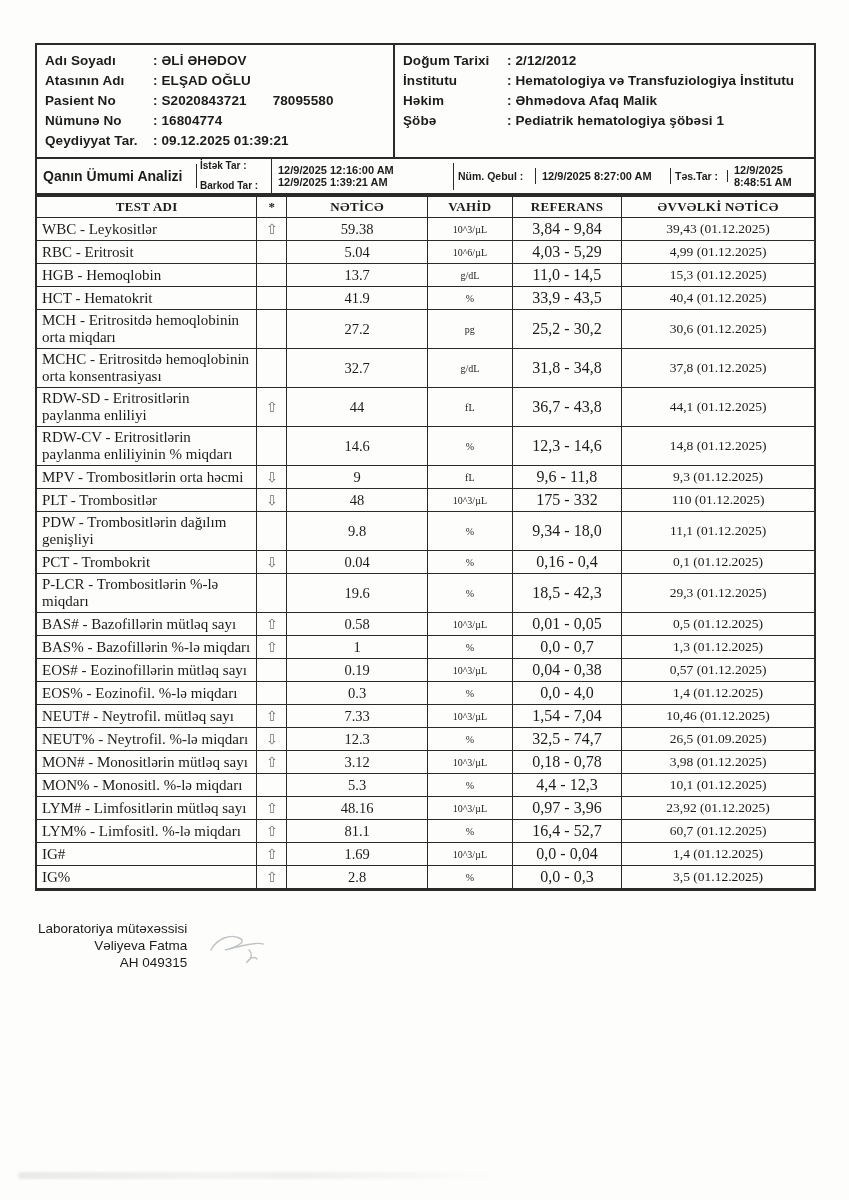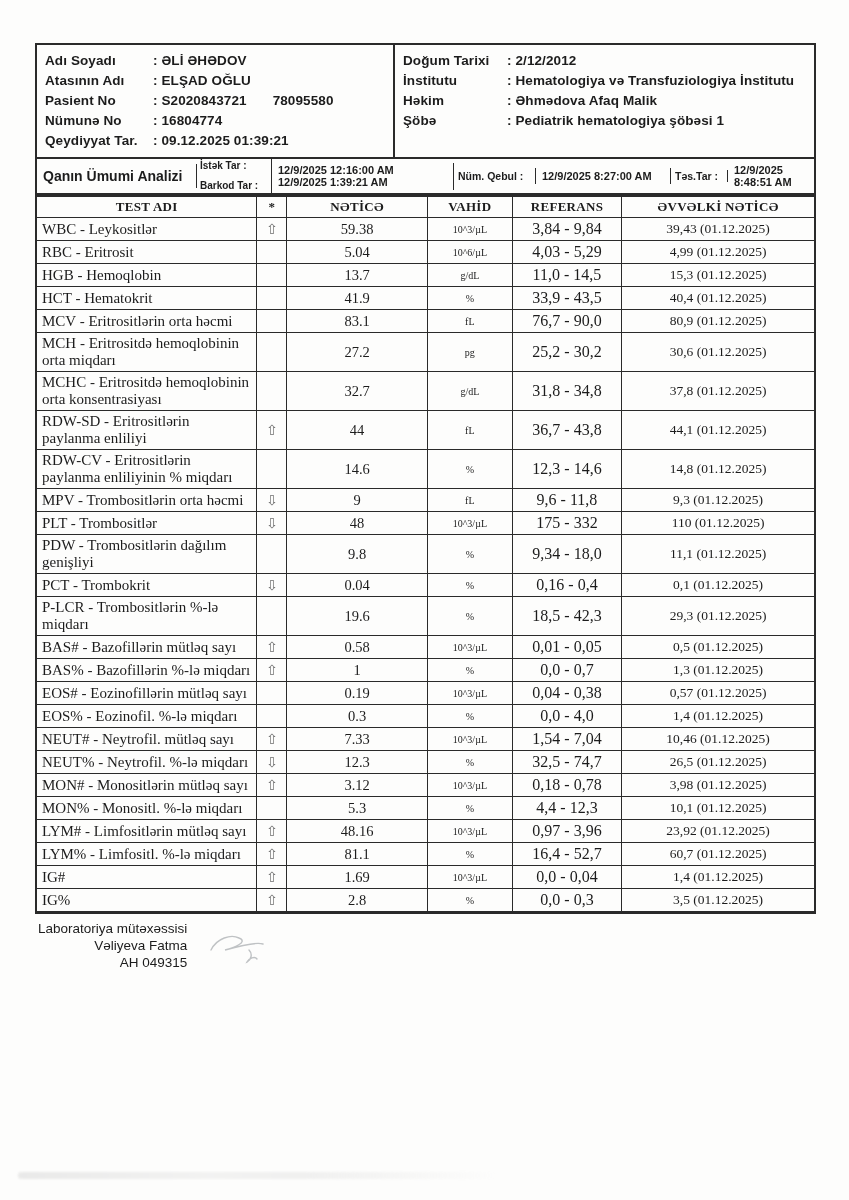--- a/index.html
+++ b/index.html
@@ -184,28 +184,20 @@
           <td class="td-prev">15,3 (01.12.2025)</td>
         </tr>
         <tr class="row-single">
           <td class="td-test">HCT - Hematokrit</td>
           <td class="td-flag"></td>
           <td class="td-result">41.9</td>
           <td class="td-unit">%</td>
           <td class="td-ref">33,9 - 43,5</td>
           <td class="td-prev">40,4 (01.12.2025)</td>
         </tr>
-        <tr class="row-single">
-          <td class="td-test">MCV - Eritrositlərin orta həcmi</td>
-          <td class="td-flag"></td>
-          <td class="td-result">83.1</td>
-          <td class="td-unit">fL</td>
-          <td class="td-ref">76,7 - 90,0</td>
-          <td class="td-prev">80,9 (01.12.2025)</td>
-        </tr>
         <tr>
           <td class="td-test">MCH - Eritrositdə hemoqlobinin orta miqdarı</td>
           <td class="td-flag"></td>
           <td class="td-result">27.2</td>
           <td class="td-unit">pg</td>
           <td class="td-ref">25,2 - 30,2</td>
           <td class="td-prev">30,6 (01.12.2025)</td>
         </tr>
         <tr>
           <td class="td-test">MCHC - Eritrositdə hemoqlobinin orta konsentrasiyası</td>
@@ -310,21 +302,21 @@
           <td class="td-unit">10^3/µL</td>
           <td class="td-ref">1,54 - 7,04</td>
           <td class="td-prev">10,46 (01.12.2025)</td>
         </tr>
         <tr class="row-single">
           <td class="td-test">NEUT% - Neytrofil. %-lə miqdarı</td>
           <td class="td-flag">⇩</td>
           <td class="td-result">12.3</td>
           <td class="td-unit">%</td>
           <td class="td-ref">32,5 - 74,7</td>
-          <td class="td-prev">26,5 (01.12.2025)</td>
+          <td class="td-prev">26,5 (01.09.2025)</td>
         </tr>
         <tr class="row-single">
           <td class="td-test">MON# - Monositlərin mütləq sayı</td>
           <td class="td-flag">⇧</td>
           <td class="td-result">3.12</td>
           <td class="td-unit">10^3/µL</td>
           <td class="td-ref">0,18 - 0,78</td>
           <td class="td-prev">3,98 (01.12.2025)</td>
         </tr>
         <tr class="row-single">

